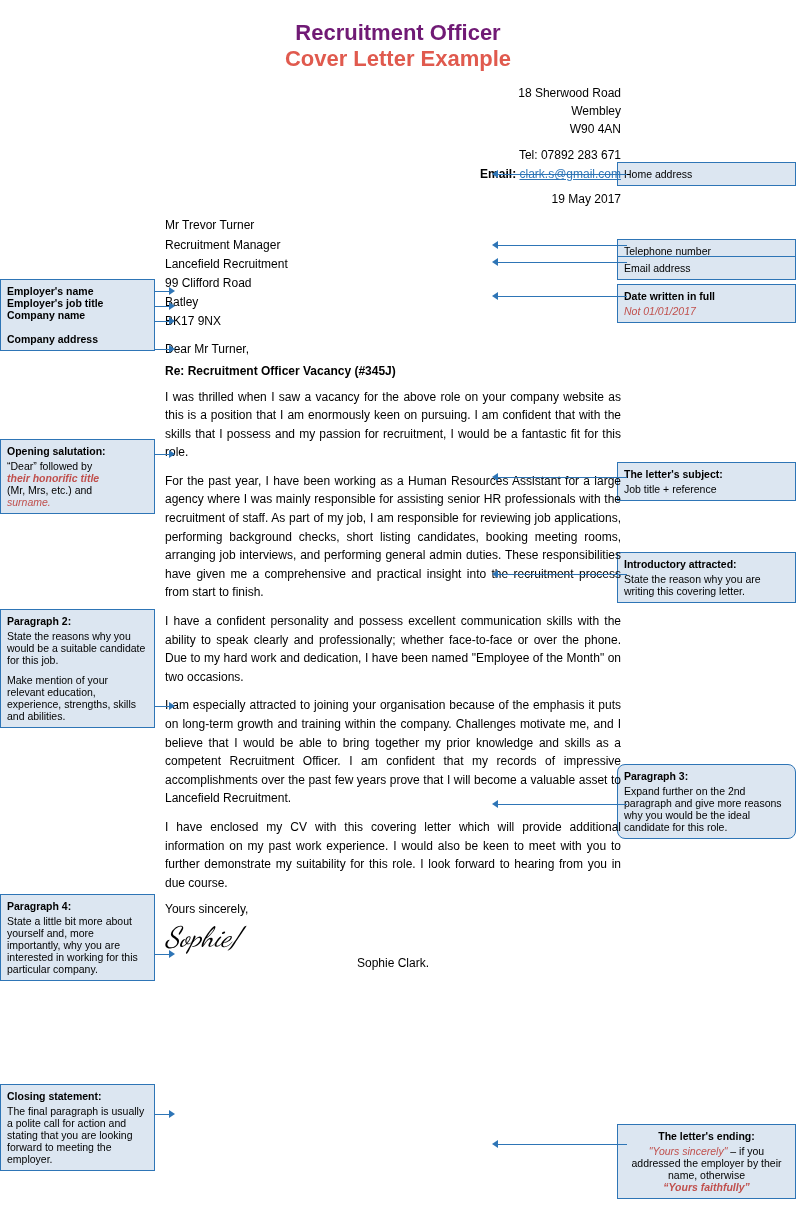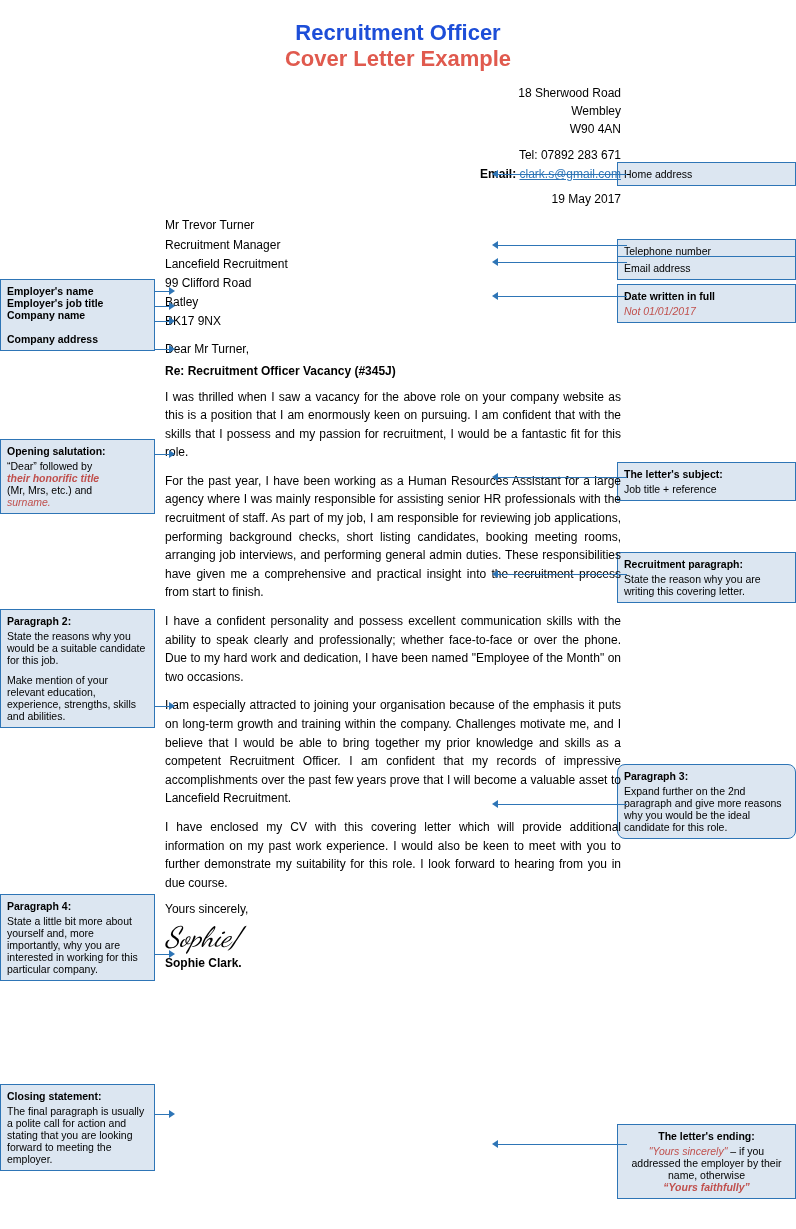--- a/index.html
+++ b/index.html
@@ -18,21 +18,21 @@
       position: relative;
       padding: 20px 0 20px 0;
     }
     .title-area {
       text-align: center;
       margin-bottom: 12px;
     }
     .title-line1 {
       font-size: 22px;
       font-weight: bold;
-      color: #1d4ed8;
+      color: #701a75;
     }
     .title-line2 {
       font-size: 22px;
       font-weight: bold;
       color: #e05a4e;
     }
 
     
     .letter-area {
       margin-left: 165px;
@@ -112,21 +112,22 @@
     }
     .signature-script {
       font-family: 'Brush Script MT', cursive, 'Dancing Script', serif;
       font-size: 28px;
       font-style: italic;
       color: #000;
       margin-bottom: 2px;
       display: block;
     }
     .full-name {
-      font-weight: bold;
+      font-weight: normal;
+      text-align: center;
     }
     a { color: #2e75b6; text-decoration: underline; }
 
     .not-date {
       color: #c0504d;
       font-style: italic;
       font-size: 10.5px;
       margin-top: 3px;
     }
 
@@ -198,21 +199,21 @@
       <span class="annotation-title">Date written in full</span>
       <span class="not-date">Not 01/01/2017</span>
     </div>
 
     <div class="annotation-right" style="top:378px; text-align:left;">
       <span class="annotation-title">The letter's subject:</span>
       <span>Job title + reference</span>
     </div>
 
     <div class="annotation-right" style="top:468px; text-align:left;">
-      <span class="annotation-title">Recruitment paragraph:</span>
+      <span class="annotation-title">Introductory attracted:</span>
       <span>State the reason why you are writing this covering letter.</span>
     </div>
 
     <div class="annotation-right" style="top:680px; text-align:left;border-radius:8px;">
       <span class="annotation-title">Paragraph 3:</span>
       <span>Expand further on the 2nd paragraph and give more reasons why you would be the ideal candidate for this role.</span>
     </div>
 
     <div class="annotation-right" style="top:1040px; text-align:center;">
       <span class="annotation-title">The letter's ending:</span>

